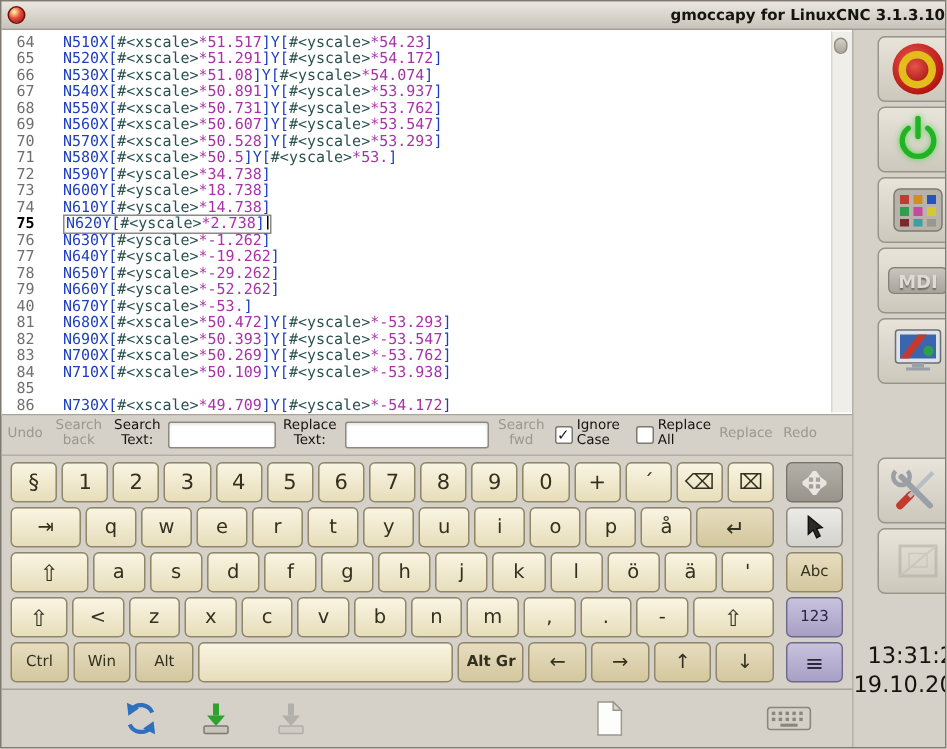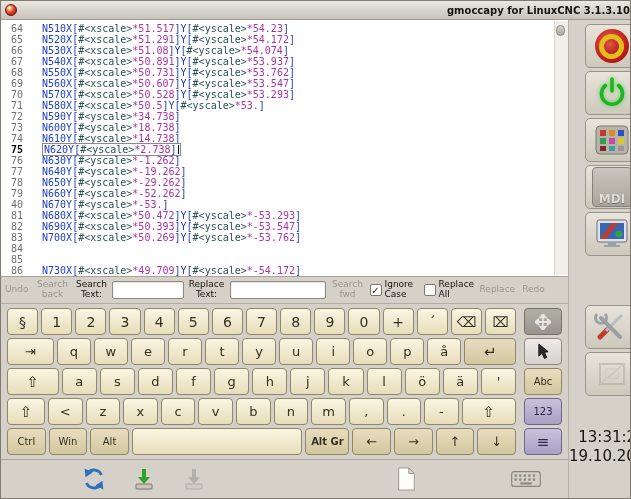--- a/index.html
+++ b/index.html
@@ -74,21 +74,21 @@
         background:linear-gradient(#e8e4da,#ccc8bc);display:flex;align-items:center;justify-content:center;
         box-sizing:border-box;}
   .sp44{height:43px;flex:none;}
   .sp28{height:26px;flex:none;}
   .clock{font-size:15px;color:#14130e;text-align:center;line-height:1.25;}
 
   .estop{width:34px;height:34px;border-radius:50%;display:flex;align-items:center;justify-content:center;
          background:radial-gradient(circle at 40% 35%,#e8524a,#b21510 75%);}
   .estop .ring{width:25px;height:25px;border-radius:50%;background:#e3bd1c;display:flex;align-items:center;justify-content:center;}
   .estop .core{width:15px;height:15px;border-radius:50%;background:radial-gradient(circle at 40% 35%,#e8524a,#a01210);}
-  .mdidev{width:40px;height:40px;border-radius:4px;border:1px solid #858177;box-sizing:border-box;
+  .mdidev{width:40px;height:18px;border-radius:4px;border:1px solid #858177;box-sizing:border-box;
           background:linear-gradient(#c9c5bd,#a9a59d);display:flex;align-items:flex-end;justify-content:center;
           font-size:12px;font-weight:bold;color:#dedbd4;text-shadow:0 1px 1px #6f6b63;}
 </style>
 </head>
 <body>
 
 <div id="app">
 
   <div class="titlebar">
     <span class="app-ic"></span>
@@ -175,20 +175,21 @@
             <div class="gline">
               <span class="ln">82</span>
               <span class="code"><span class="gc-n">N690</span><span class="gc-axis">X</span><span class="gc-br">[</span><span class="gc-var">#&lt;xscale&gt;</span><span class="gc-num">*50.393</span><span class="gc-br">]</span><span class="gc-axis">Y</span><span class="gc-br">[</span><span class="gc-var">#&lt;yscale&gt;</span><span class="gc-num">*-53.547</span><span class="gc-br">]</span></span>
             </div>
             <div class="gline">
               <span class="ln">83</span>
               <span class="code"><span class="gc-n">N700</span><span class="gc-axis">X</span><span class="gc-br">[</span><span class="gc-var">#&lt;xscale&gt;</span><span class="gc-num">*50.269</span><span class="gc-br">]</span><span class="gc-axis">Y</span><span class="gc-br">[</span><span class="gc-var">#&lt;yscale&gt;</span><span class="gc-num">*-53.762</span><span class="gc-br">]</span></span>
             </div>
             <div class="gline">
               <span class="ln">84</span>
+              <span class="code"><span class="gc-n">N710</span><span class="gc-axis">X</span><span class="gc-br">[</span><span class="gc-var">#&lt;xscale&gt;</span><span class="gc-num">*50.109</span><span class="gc-br">]</span><span class="gc-axis">Y</span><span class="gc-br">[</span><span class="gc-var">#&lt;yscale&gt;</span><span class="gc-num">*-53.938</span><span class="gc-br">]</span></span>
             </div>
             <div class="gline">
               <span class="ln">85</span>
             </div>
             <div class="gline">
               <span class="ln">86</span>
               <span class="code"><span class="gc-n">N730</span><span class="gc-axis">X</span><span class="gc-br">[</span><span class="gc-var">#&lt;xscale&gt;</span><span class="gc-num">*49.709</span><span class="gc-br">]</span><span class="gc-axis">Y</span><span class="gc-br">[</span><span class="gc-var">#&lt;yscale&gt;</span><span class="gc-num">*-54.172</span><span class="gc-br">]</span></span>
             </div>
           </div>
         <div class="vscroll">

